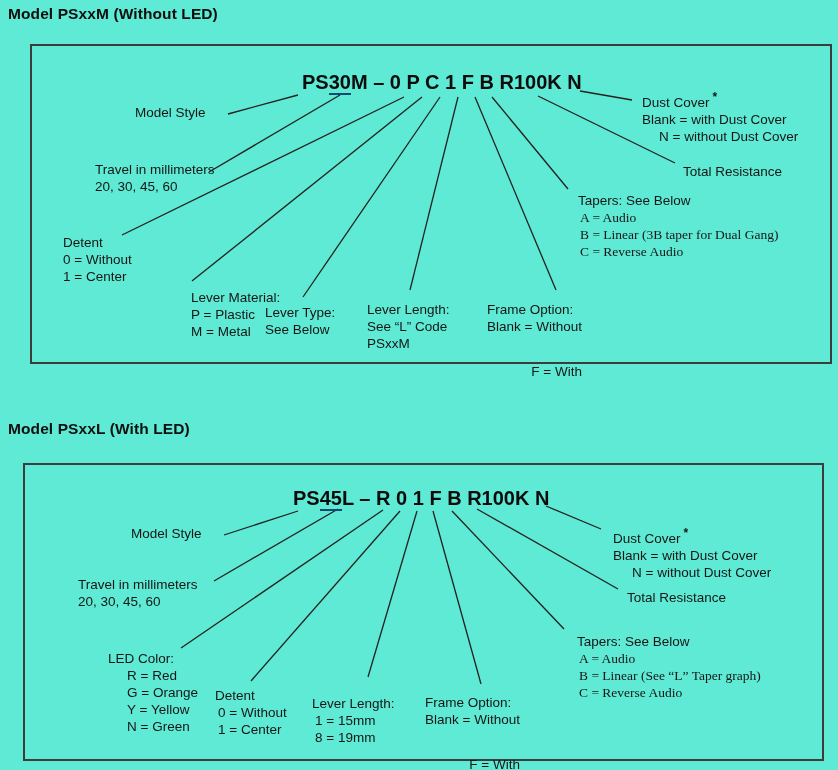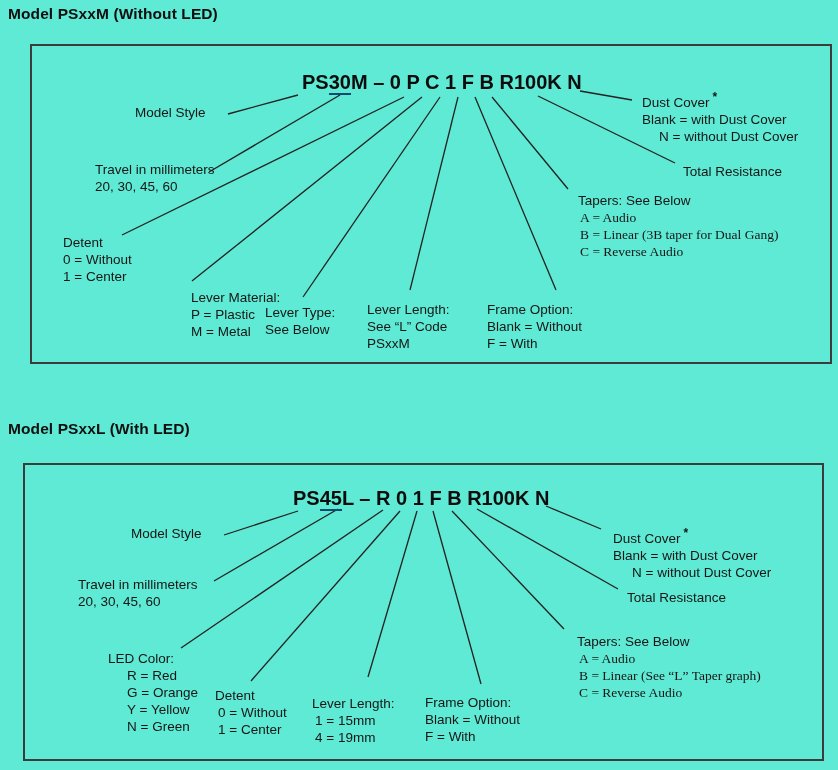--- a/index.html
+++ b/index.html
@@ -20,21 +20,21 @@
   .lbl{
     position:absolute;font-size:13.5px;line-height:17px;white-space:nowrap;
     color:#161616;
   }
   .lbl div{white-space:nowrap;}
   .i3{margin-left:3px;}
   .i4{margin-left:19px;}
   .i8{margin-left:2px;font-family:Liberation Serif, serif;}
   .i17{margin-left:17px;}
   .i19{margin-left:19px;}
-  .ctr{text-align:left;}
+  .ctr{text-align:right;margin-top:28px;}
   .lines{position:absolute;left:0;top:0;width:838px;height:770px;pointer-events:none;}
   .lines line{stroke:#222222;stroke-width:1.3;}
   sup.ast{font-size:12px;font-weight:bold;margin-left:3px;}
 </style>
 </head>
 <body>
 
 <div class="page">
 
   <svg class="lines" viewBox="0 0 838 770" xmlns="http://www.w3.org/2000/svg">
@@ -150,21 +150,21 @@
 
     <div class="lbl" style="left:215px;top:687px;">
       <div>Detent</div>
       <div class="i3">0 = Without</div>
       <div class="i3">1 = Center</div>
     </div>
 
     <div class="lbl" style="left:312px;top:695px;">
       <div>Lever Length:</div>
       <div class="i3">1 = 15mm</div>
-      <div class="i3">4 = 19mm</div>
+      <div class="i3">8 = 19mm</div>
     </div>
 
     <div class="lbl" style="left:425px;top:694px;">
       <div>Frame Option:</div>
       <div>Blank = Without</div>
       <div class="ctr">F = With</div>
     </div>
 
     <div class="lbl" style="left:577px;top:633px;">
       <div>Tapers: See Below</div>

